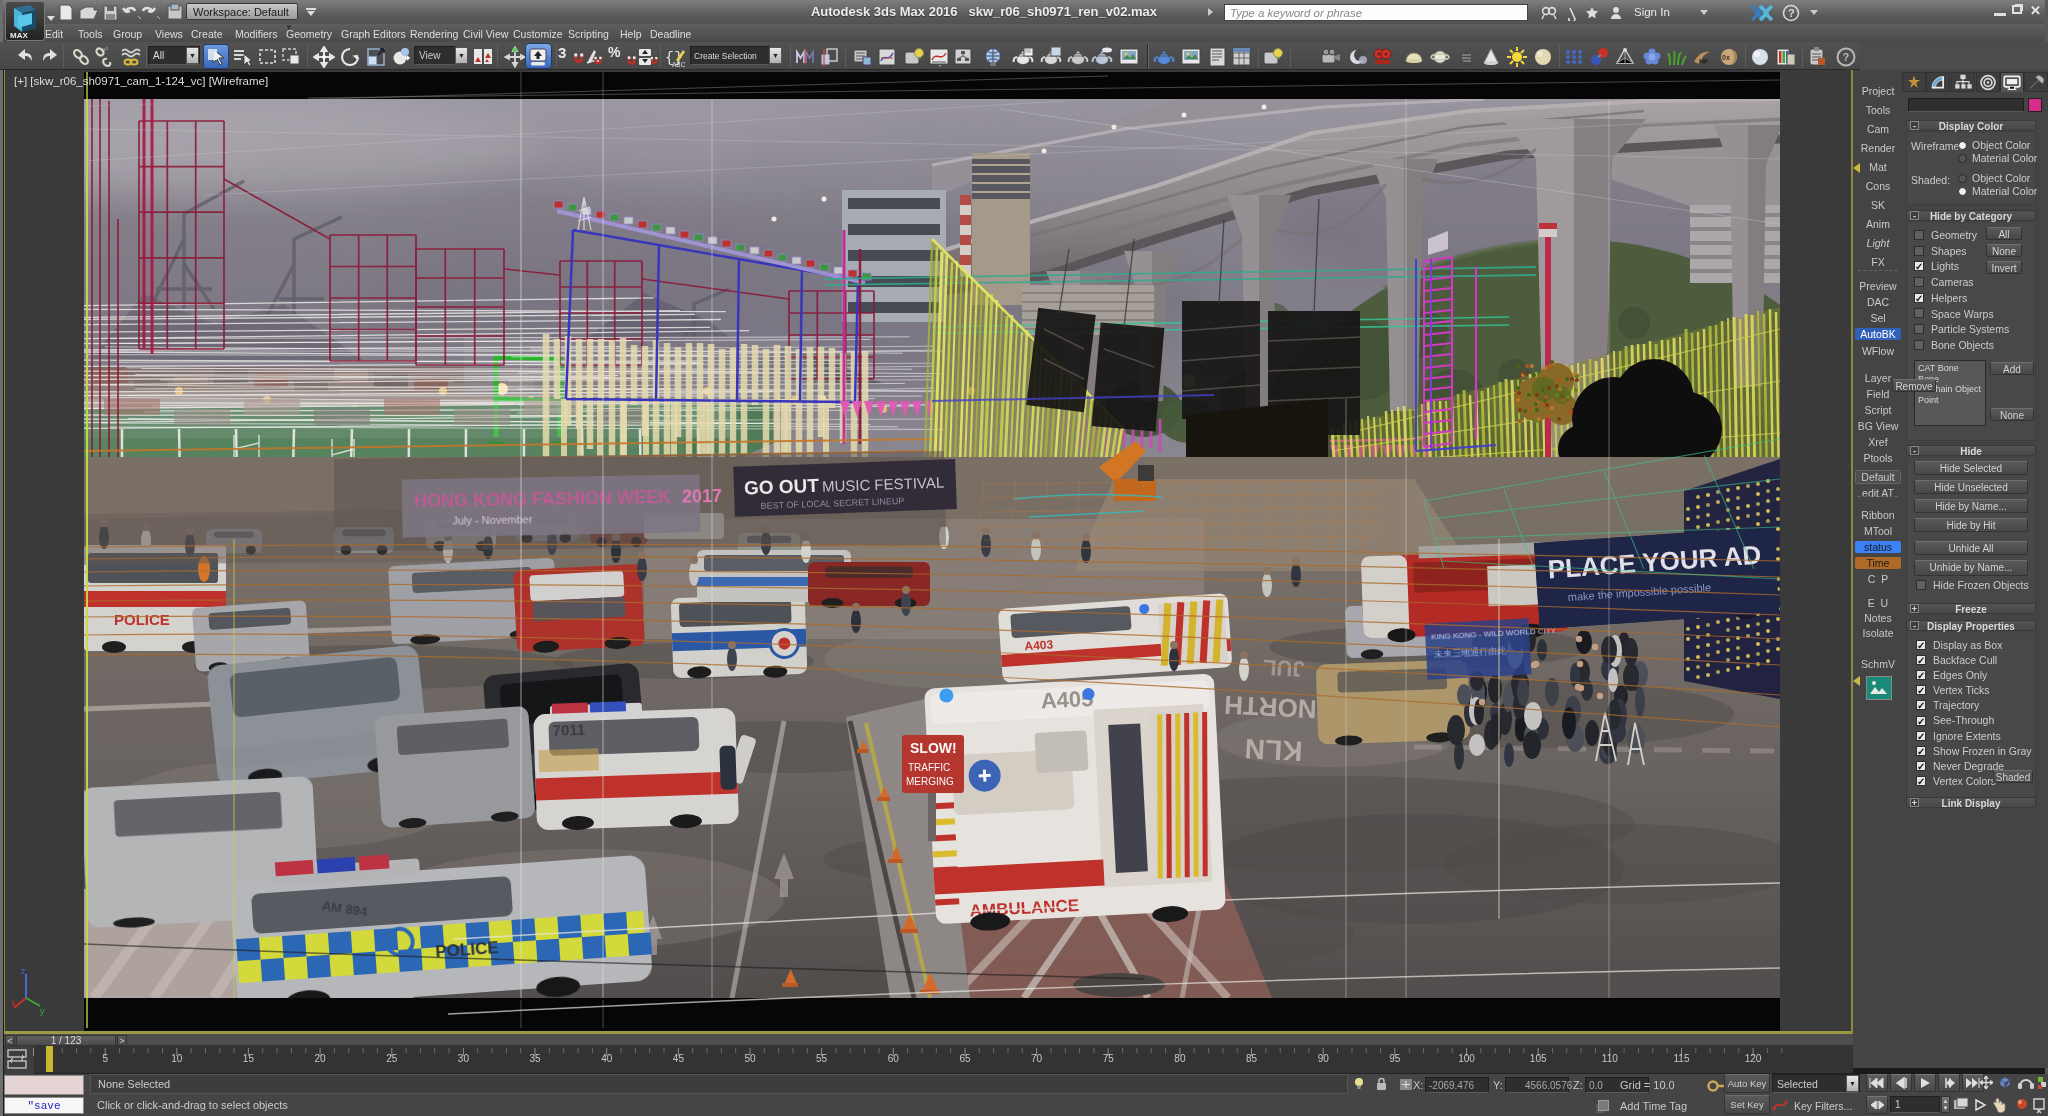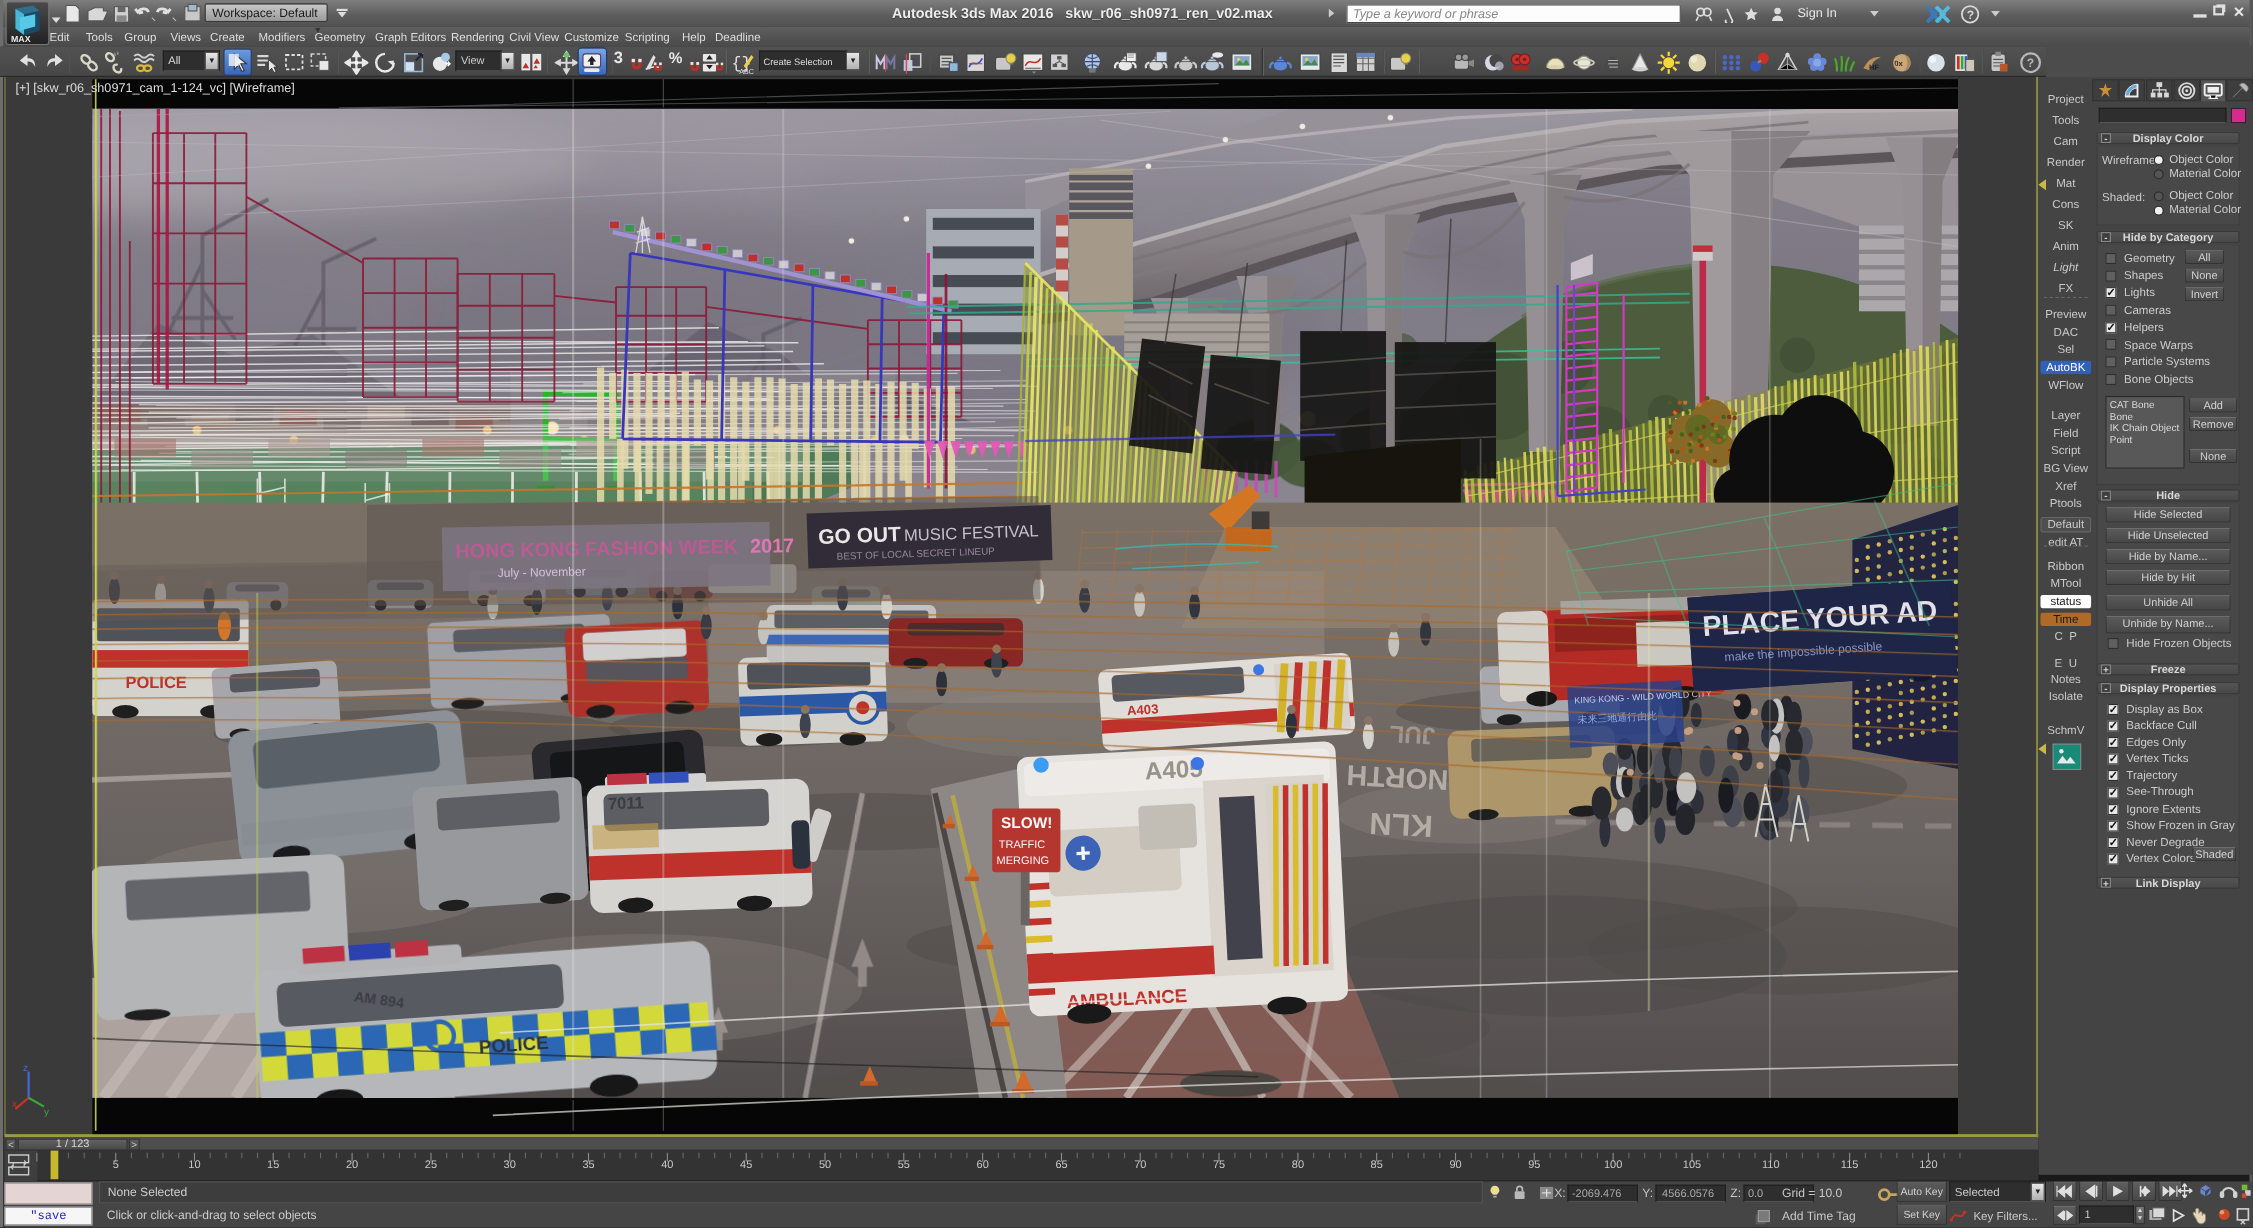--- a/index.html
+++ b/index.html
@@ -1701,21 +1701,21 @@
 <div class="vtab" style="top:372px;">Layer</div>
 <div class="vtab" style="top:388px;">Field</div>
 <div class="vtab" style="top:404px;">Script</div>
 <div class="vtab" style="top:420px;">BG View</div>
 <div class="vtab" style="top:436px;">Xref</div>
 <div class="vtab" style="top:452px;">Ptools</div>
 <div class="vtab" style="top:470px;background:#4e4e4e;border:1px solid #666;border-radius:2px;">Default</div>
 <div class="vtab" style="top:487px;">edit AT</div>
 <div class="vtab" style="top:509px;">Ribbon</div>
 <div class="vtab" style="top:525px;">MTool</div>
-<div class="vtab" style="top:541px;background:#ffffff;color:#1a1a1a;border-radius:2px;">status</div>
+<div class="vtab" style="top:541px;background:#3b82f6;color:#1a1a1a;border-radius:2px;">status</div>
 <div class="vtab" style="top:557px;background:#b06a28;color:#1a1a1a;border-radius:2px;">Time</div>
 <div class="vtab" style="top:573px;">C&nbsp;&nbsp;P</div>
 <div class="vtab" style="top:597px;">E&nbsp;&nbsp;U</div>
 <div class="vtab" style="top:612px;">Notes</div>
 <div class="vtab" style="top:627px;">Isolate</div>
 <div class="vtab" style="top:658px;">SchmV</div>
 <div class="abs" style="left:1858px;top:270px;width:40px;border-top:1px dashed #666;"></div>
 <div class="abs" style="left:1858px;top:496px;width:40px;border-top:1px dashed #666;"></div>
 <div class="abs" style="left:1866px;top:676px;width:26px;height:24px;background:#1a8a78;border:1px solid #888;"><svg width="24" height="22" viewBox="0 0 24 22">
       <path d="M3 17 l5 -7 4 5 3 -4 5 6 Z" fill="#e8e8e8"></path>
@@ -1778,21 +1778,21 @@
 <div class="cl" style="left:1931px;top:308px;">Space Warps</div>
 <div class="cb" style="left:1914px;top:324px;"></div>
 <div class="cl" style="left:1931px;top:323px;">Particle Systems</div>
 <div class="cb" style="left:1914px;top:340px;"></div>
 <div class="cl" style="left:1931px;top:339px;">Bone Objects</div>
 <div class="pbt" style="left:1986px;top:227px;width:36px;height:13px;line-height:13px;">All</div>
 <div class="pbt" style="left:1986px;top:244px;width:36px;height:13px;line-height:13px;">None</div>
 <div class="pbt" style="left:1986px;top:261px;width:36px;height:13px;line-height:13px;">Invert</div>
 <div class="abs" style="left:1914px;top:360px;width:72px;height:66px;background:#585858;border:1px solid #2a2a2a;color:#d8d8d8;font-size:9px;line-height:10.5px;padding:2px 3px;white-space:nowrap;overflow:hidden;">CAT Bone<br>Bone<br>IK Chain Object<br>Point</div>
 <div class="pbt" style="left:1990px;top:362px;width:44px;height:13px;line-height:13px;">Add</div>
-<div class="pbt" style="left:1990px;top:379px;width:44px;height:13px;line-height:13px;">Remove</div>
+<div class="pbt" style="left:1892px;top:379px;width:44px;height:13px;line-height:13px;">Remove</div>
 <div class="pbt" style="left:1990px;top:408px;width:44px;height:13px;line-height:13px;">None</div>
 <div class="roh" style="top:445px;"><span style="position:absolute;left:3px;top:0;width:9px;height:9px;border:1px solid #888;background:#3e3e3e;line-height:8px;font-size:9px;">-</span>Hide</div>
 <div class="rob" style="top:458px;height:150px;"></div>
 <div class="pbt" style="left:1914px;top:461px;width:114px;height:14px;line-height:14px;">Hide Selected</div>
 <div class="pbt" style="left:1914px;top:480px;width:114px;height:14px;line-height:14px;">Hide Unselected</div>
 <div class="pbt" style="left:1914px;top:499px;width:114px;height:14px;line-height:14px;">Hide by Name...</div>
 <div class="pbt" style="left:1914px;top:518px;width:114px;height:14px;line-height:14px;">Hide by Hit</div>
 <div class="pbt" style="left:1914px;top:541px;width:114px;height:14px;line-height:14px;">Unhide All</div>
 <div class="pbt" style="left:1914px;top:560px;width:114px;height:16px;line-height:14px;">Unhide by Name...</div>
 <div class="cb" style="left:1916px;top:580px;"></div>
@@ -1991,21 +1991,21 @@
     <circle cx="7" cy="6" r="4" fill="#e8e090"></circle>
     <path d="M5 10 h4 M5.5 12 h3" stroke="#aaa" stroke-width="1.3"></path>
     <rect x="25" y="7" width="9" height="7" rx="1" fill="#b8b8b8"></rect>
     <path d="M27 7 v-2 a2.5 2.5 0 0 1 5 0 v2" stroke="#b8b8b8" stroke-width="1.6" fill="none"></path>
     <rect x="48" y="3" width="12" height="11" fill="#8a8a8a"></rect>
     <path d="M50 8.5 h8 M54 5 v7" stroke="#ddd" stroke-width="1.2"></path>
   </svg>
 <div class="abs" style="left:1413px;top:1079px;color:#c8c8c8;font-size:11px;">X:</div>
 <div class="fld" style="left:1425px;top:1077px;width:64px;height:16px;line-height:15px;padding-left:3px;color:#aaa;">-2069.476</div>
 <div class="abs" style="left:1493px;top:1079px;color:#c8c8c8;font-size:11px;">Y:</div>
-<div class="fld" style="left:1505px;top:1077px;width:64px;height:16px;line-height:15px;padding-left:5px;color:#aaa;">4566.0576</div>
+<div class="fld" style="left:1505px;top:1077px;width:64px;height:16px;line-height:15px;padding-left:19px;color:#aaa;">4566.0576</div>
 <div class="abs" style="left:1573px;top:1079px;color:#c8c8c8;font-size:11px;">Z:</div>
 <div class="fld" style="left:1585px;top:1077px;width:64px;height:16px;line-height:15px;padding-left:3px;color:#aaa;">0.0</div>
 <div class="abs" style="left:1620px;top:1079px;color:#c8c8c8;font-size:11px;">Grid = 10.0</div>
 <div class="abs" style="left:1620px;top:1100px;color:#c8c8c8;font-size:11px;">Add Time Tag</div>
 <div class="abs" style="left:1598px;top:1100px;width:11px;height:11px;background:#7a7a7a;border:1px solid #999;box-shadow:-3px 3px 0 -1px #5a5a5a;"></div>
 <svg class="abs" style="left:1705px;top:1078px" width="40" height="16" viewBox="0 0 40 16">
     <circle cx="8" cy="8" r="4.5" fill="none" stroke="#c8a858" stroke-width="2.5"></circle>
     <path d="M12 8 h20 M26 8 v4 M31 8 v5" stroke="#c8a858" stroke-width="2.5"></path>
   </svg>
 <div class="pbt" style="left:1724px;top:1074px;width:46px;height:19px;line-height:18px;font-size:9.5px;">Auto Key</div>

